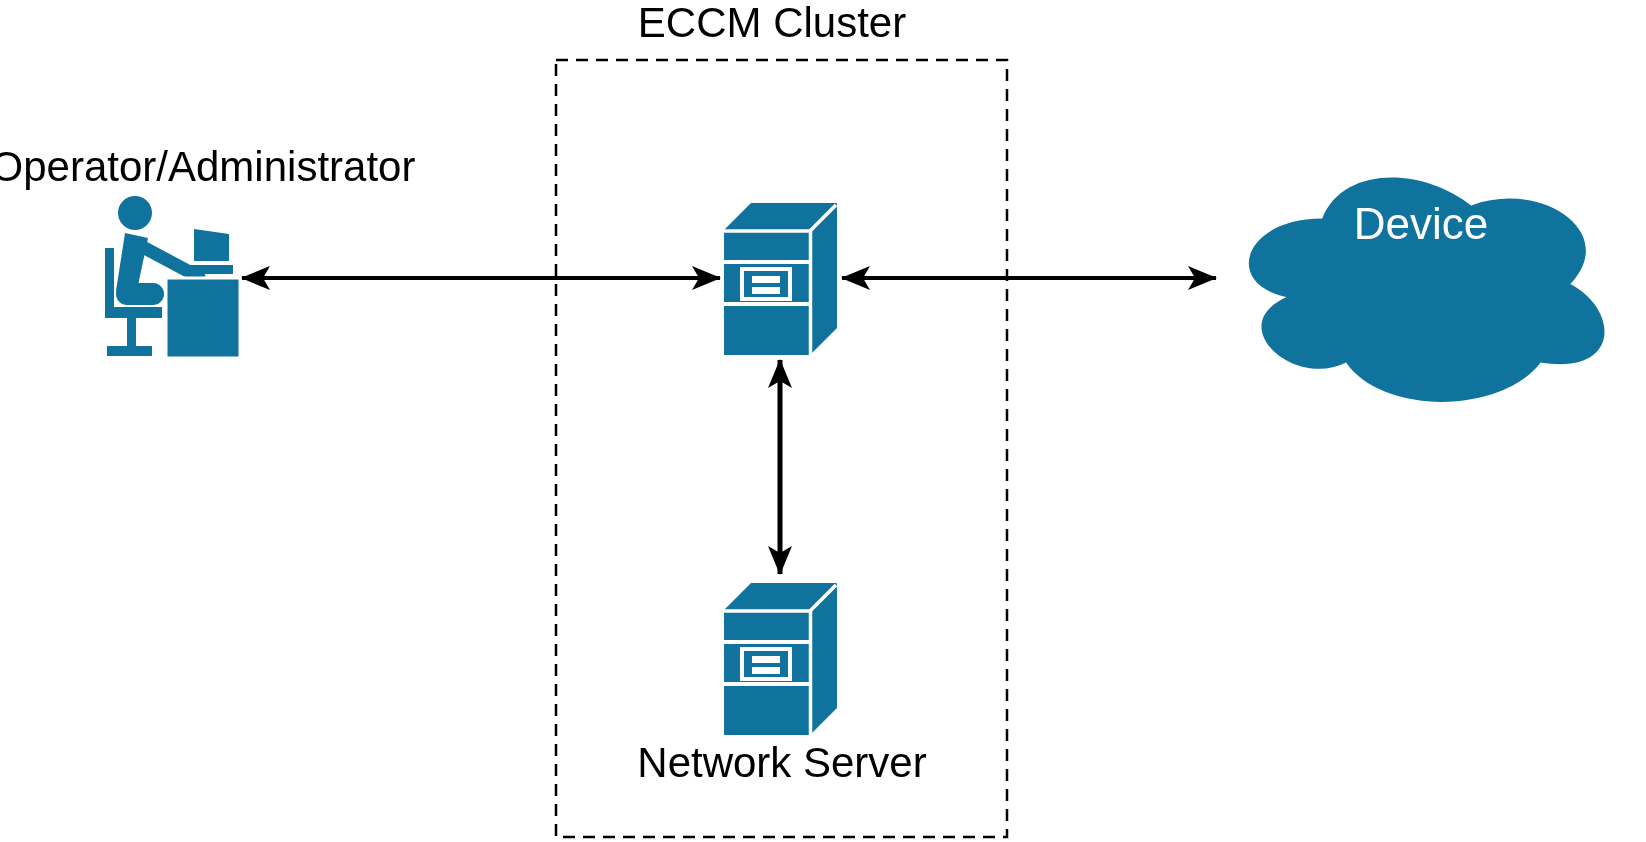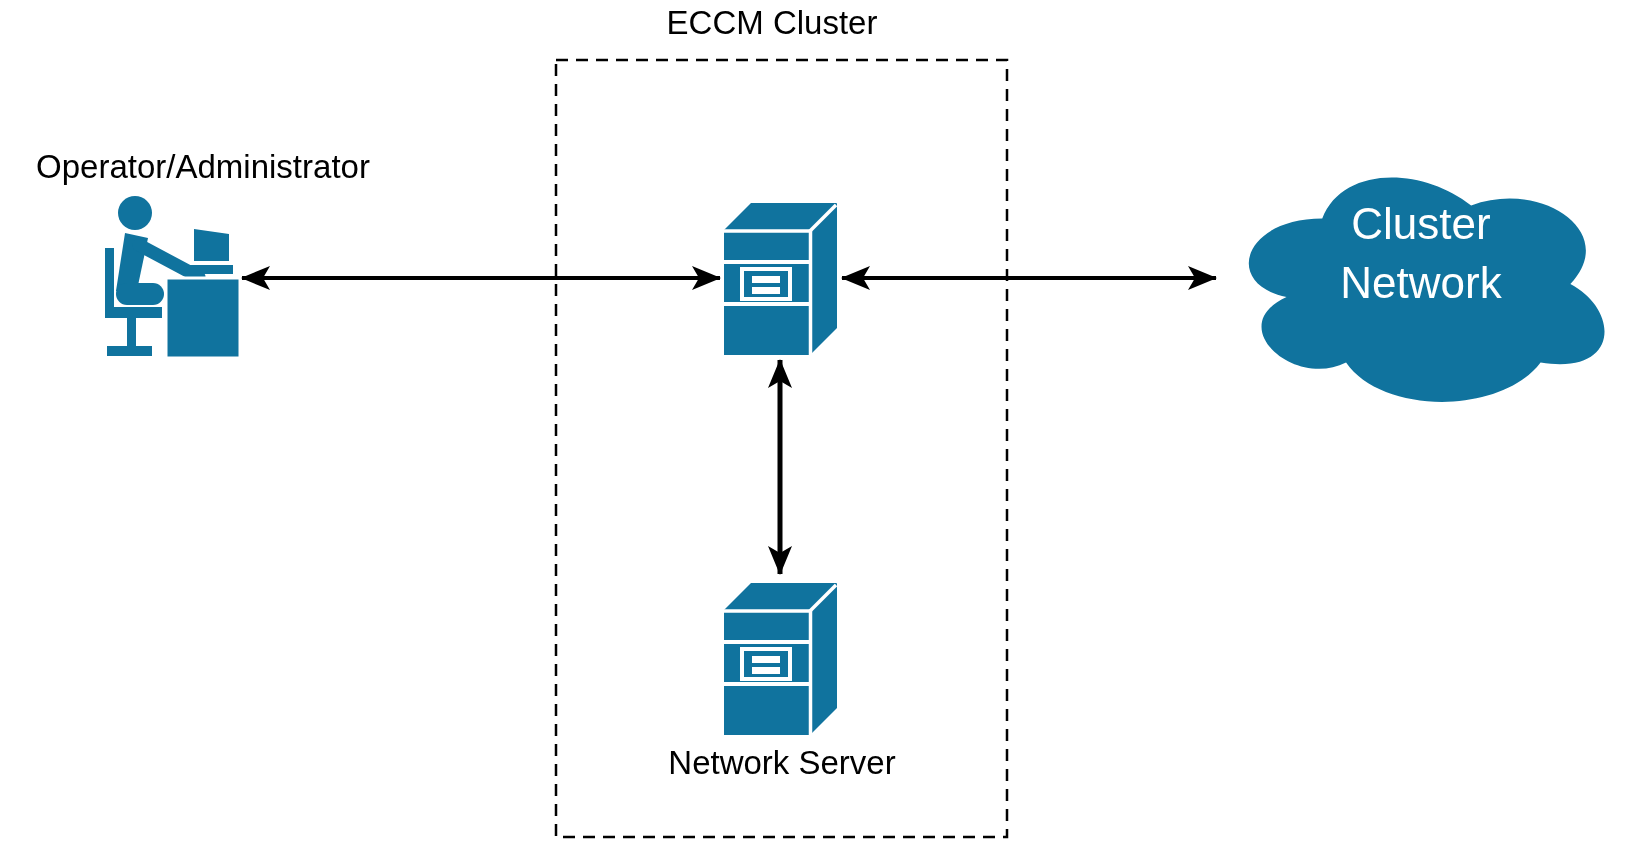--- a/index.html
+++ b/index.html
@@ -11,21 +11,21 @@
     font-family: "Liberation Sans", sans-serif;
     overflow: hidden;
   }
   svg.scene { position: absolute; left: 0; top: 0; }
   .shape-fill { fill: #10739e; }
   .label {
     position: absolute;
     transform: translateX(-50%);
     white-space: nowrap;
     color: #000000;
-    font-size: 33px;
+    font-size: 42px;
     line-height: 40px;
   }
   .cloud-label {
     position: absolute;
     left: 1421px;
     top: 194px;
     transform: translateX(-50%);
     color: #ffffff;
     font-size: 44px;
     line-height: 59px;
@@ -95,17 +95,16 @@
   </svg>
 
   <div class="label" style="left:772px; top:3px;">ECCM Cluster</div>
 
   <div class="label" style="left:167px; top:147px;margin-left:36px;">Operator/Administrator</div>
 
 
   <div class="label" style="left:782px; top:743px;">Network Server</div>
 
   <div class="cloud-label">
-    <div>Cluster</div>
-    <div>Network</div>
+    <div>Device</div>
   </div>
 
 </div>
 
 </body></html>

